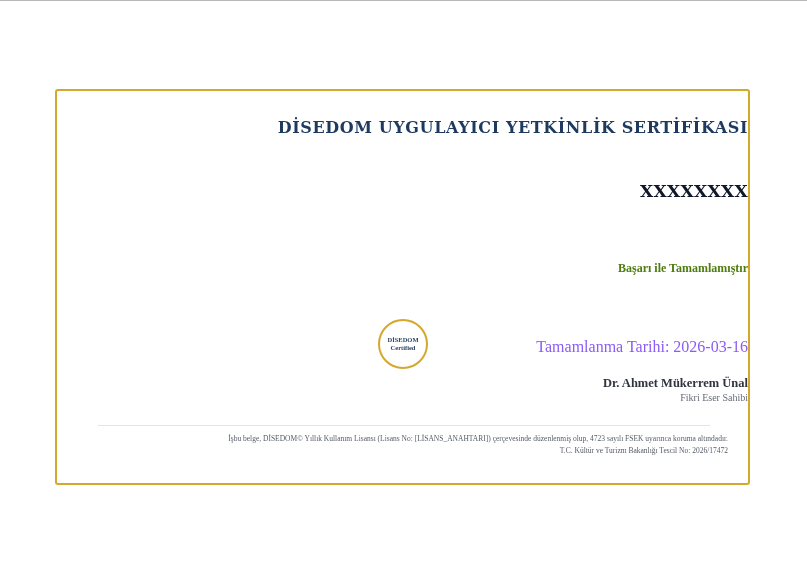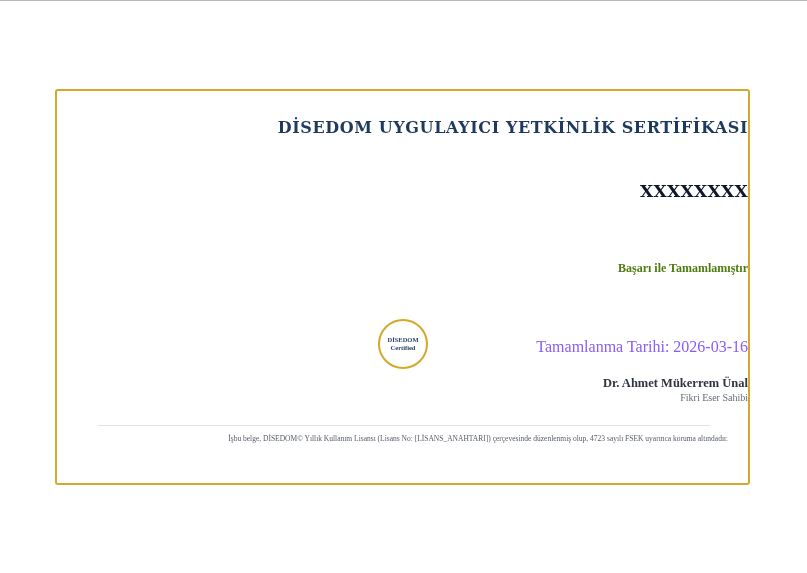--- a/index.html
+++ b/index.html
@@ -167,15 +167,16 @@
       <span>Certified</span>
     </div>
 
     <div class="signer-name">Dr. Ahmet Mükerrem Ünal</div>
     <div class="signer-role">Fikri Eser Sahibi</div>
 
     <div class="divider"></div>
 
     <div class="footer">
       <div>İşbu belge, DİSEDOM© Yıllık Kullanım Lisansı (Lisans No: [LİSANS_ANAHTARI]) çerçevesinde düzenlenmiş olup, 4723 sayılı FSEK uyarınca koruma altındadır.</div>
+      <div>T.C. Kültür ve Turizm Bakanlığı Tescil No: 2026/17472</div>
     </div>
   </div>
 </div>
 
 </body></html>

